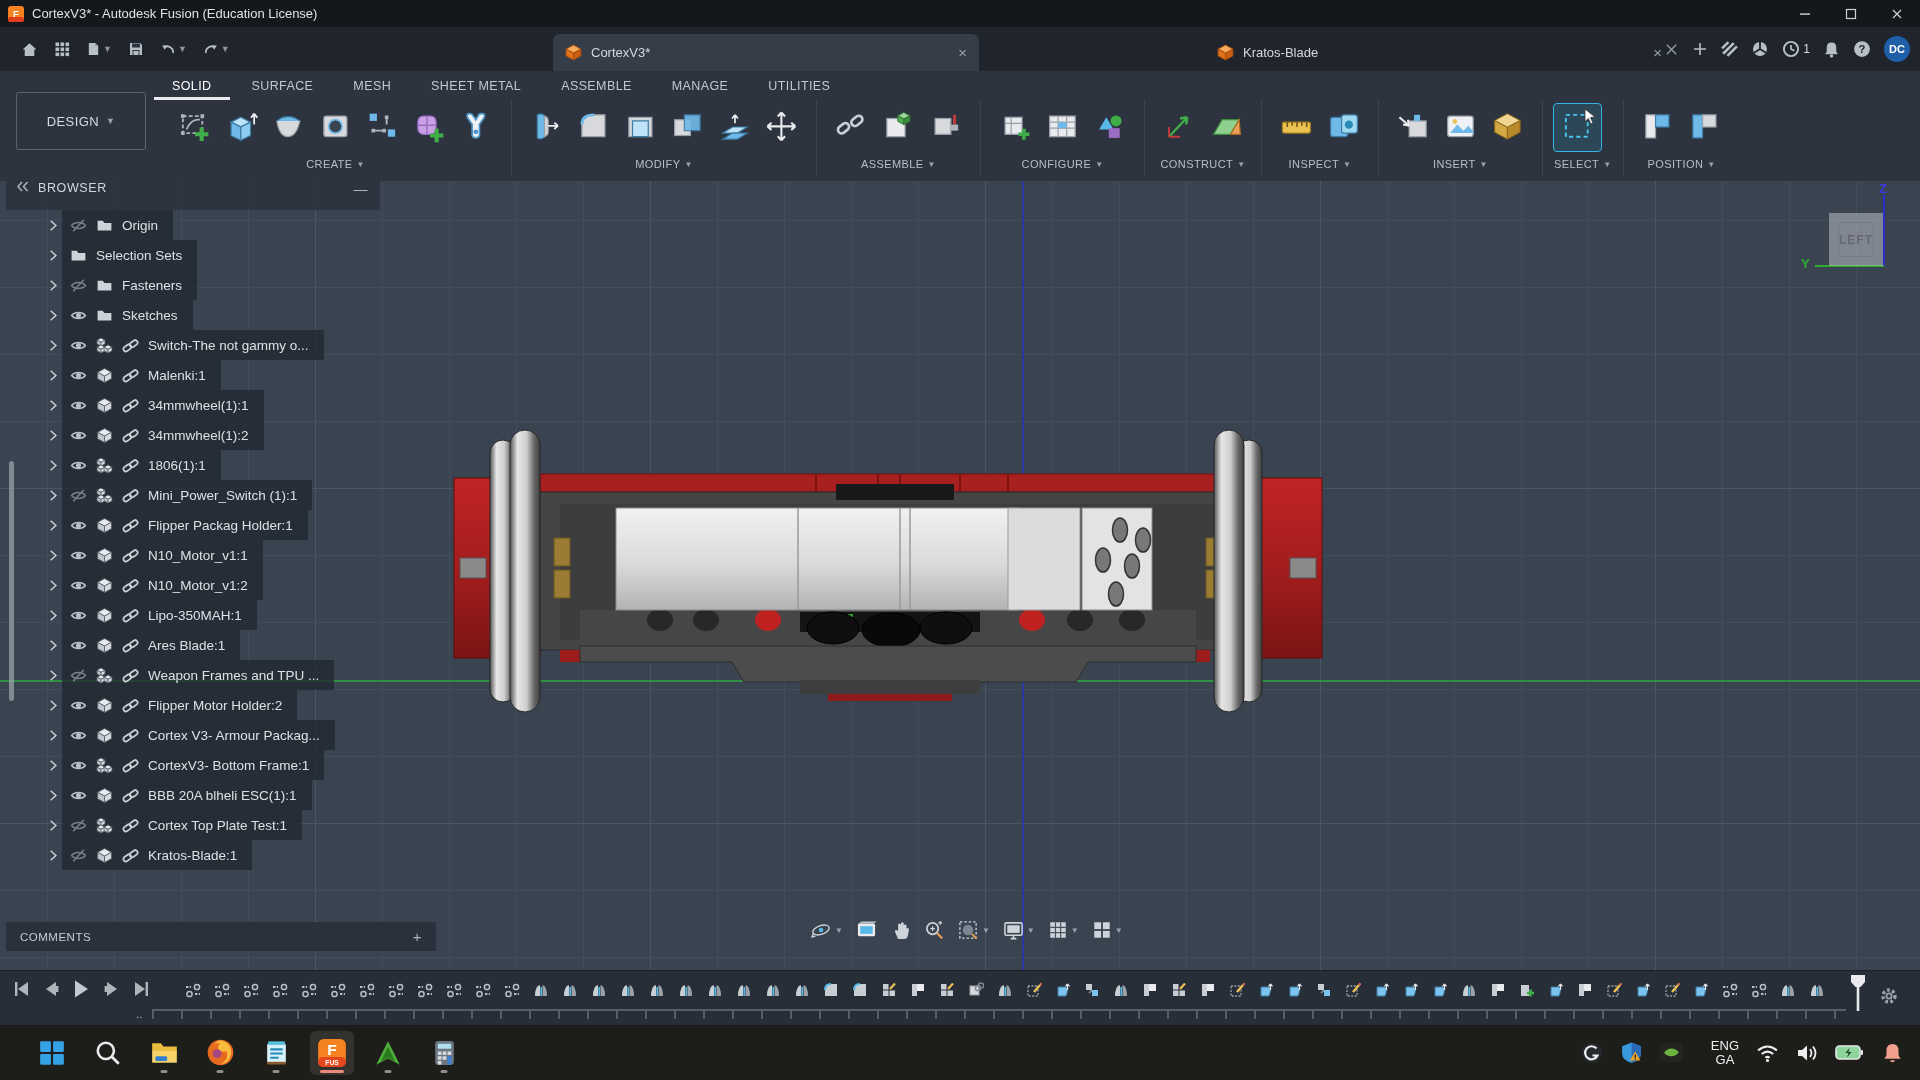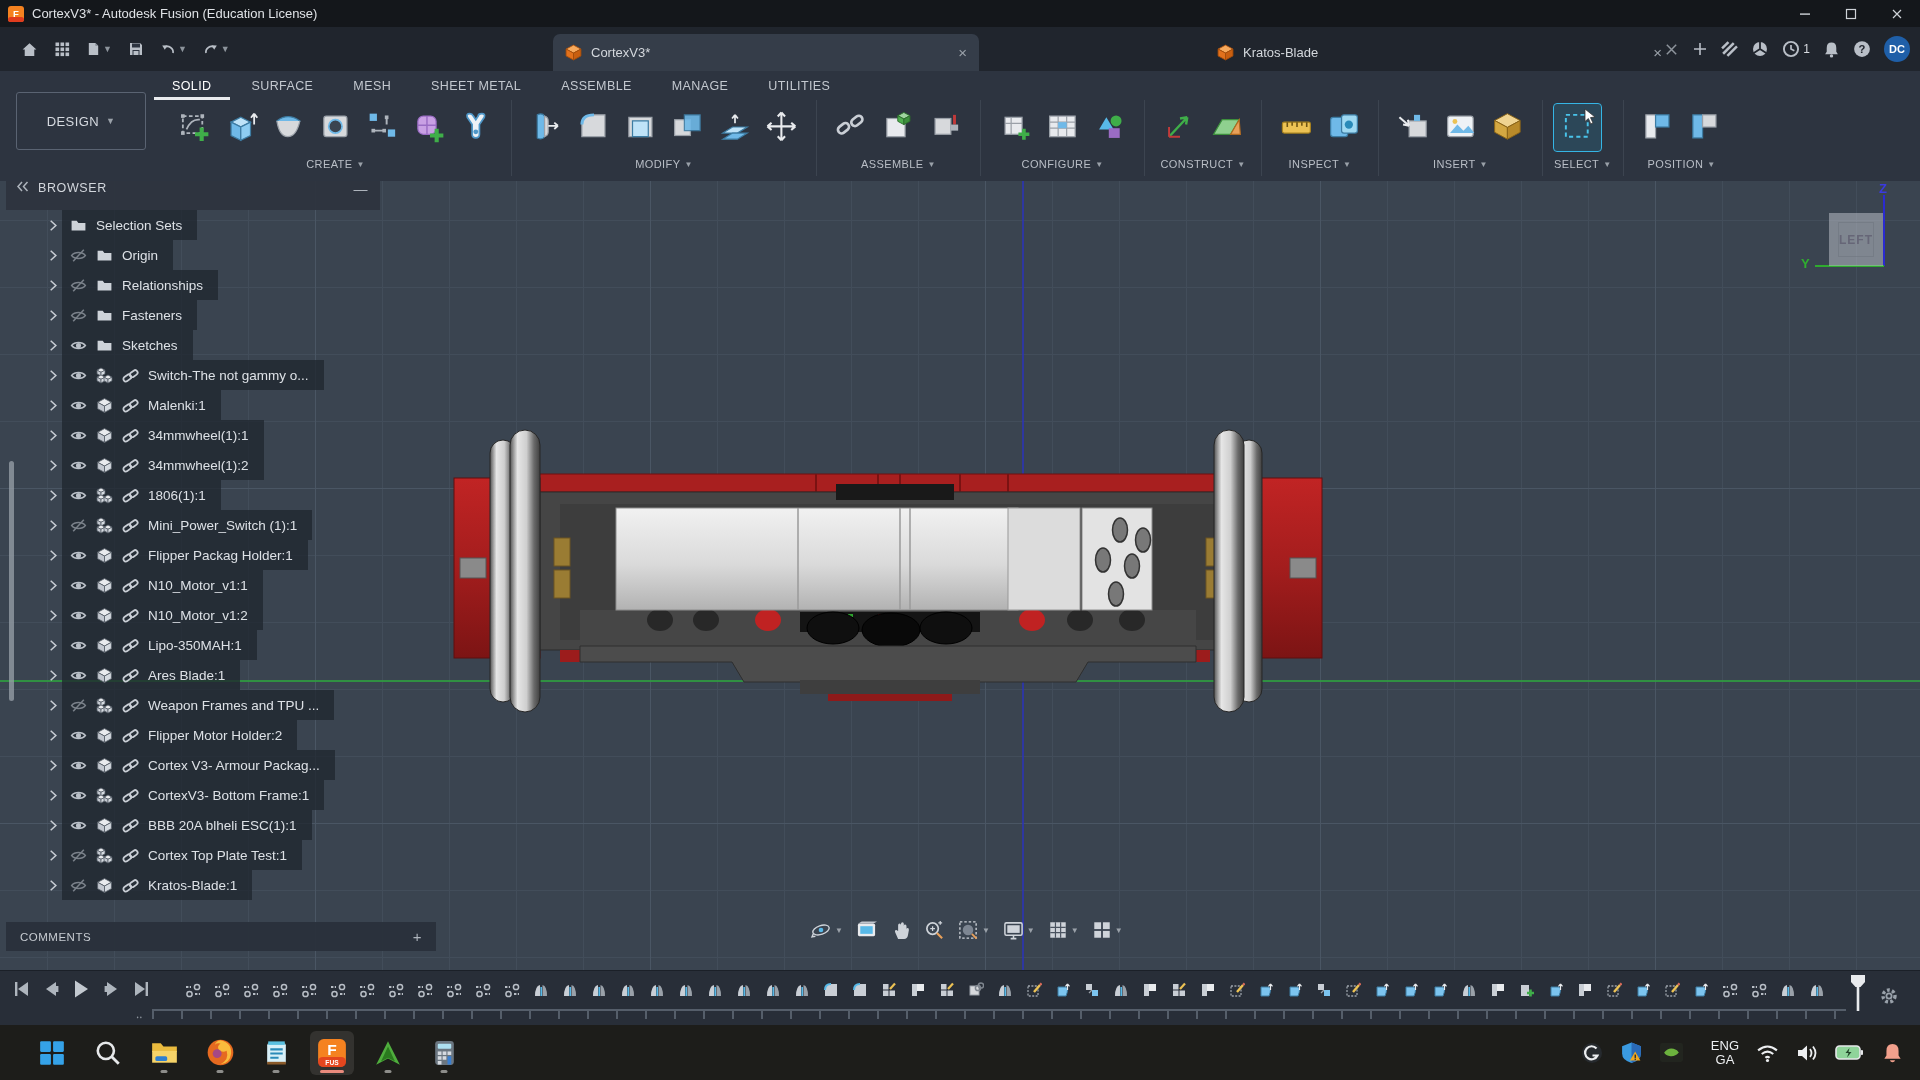--- a/index.html
+++ b/index.html
@@ -685,35 +685,20 @@
     <div class="brows" id="browserRows">
         <div class="brow">
           <span class="chev">
             <svg width="15" height="15" viewBox="0 0 16 16">
               <path d="M5 3 L10.5 8 L5 13" stroke="#c9ced5" stroke-width="1.6" fill="none"></path>
             </svg>
           </span>
           <span class="bpill">
             <span>
               <svg width="17" height="17" viewBox="0 0 16 16">
-                <path d="M1.5 3.5 h4.8 l1.6 2.2 h6.6 v7 h-13 Z" fill="#ced3d9"></path>
-              </svg>
-            </span>
-            <span>Selection Sets</span>
-          </span>
-        </div>
-        <div class="brow">
-          <span class="chev">
-            <svg width="15" height="15" viewBox="0 0 16 16">
-              <path d="M5 3 L10.5 8 L5 13" stroke="#c9ced5" stroke-width="1.6" fill="none"></path>
-            </svg>
-          </span>
-          <span class="bpill">
-            <span>
-              <svg width="17" height="17" viewBox="0 0 16 16">
                 <path d="M1.5 8 C4.5 4.2 11.5 4.2 14.5 8 C11.5 11.8 4.5 11.8 1.5 8 Z" fill="none" stroke="#7a818a" stroke-width="1.3"></path>
                 <path d="M3 13.5 L13 2.5" stroke="#7a818a" stroke-width="1.4"></path>
               </svg>
             </span>
             <span>
               <svg width="17" height="17" viewBox="0 0 16 16">
                 <path d="M1.5 3.5 h4.8 l1.6 2.2 h6.6 v7 h-13 Z" fill="#ced3d9"></path>
               </svg>
             </span>
             <span>Origin</span>
@@ -721,30 +706,24 @@
         </div>
         <div class="brow">
           <span class="chev">
             <svg width="15" height="15" viewBox="0 0 16 16">
               <path d="M5 3 L10.5 8 L5 13" stroke="#c9ced5" stroke-width="1.6" fill="none"></path>
             </svg>
           </span>
           <span class="bpill">
             <span>
               <svg width="17" height="17" viewBox="0 0 16 16">
-                <path d="M1.5 8 C4.5 4.2 11.5 4.2 14.5 8 C11.5 11.8 4.5 11.8 1.5 8 Z" fill="none" stroke="#7a818a" stroke-width="1.3"></path>
-                <path d="M3 13.5 L13 2.5" stroke="#7a818a" stroke-width="1.4"></path>
-              </svg>
-            </span>
-            <span>
-              <svg width="17" height="17" viewBox="0 0 16 16">
                 <path d="M1.5 3.5 h4.8 l1.6 2.2 h6.6 v7 h-13 Z" fill="#ced3d9"></path>
               </svg>
             </span>
-            <span>Relationships</span>
+            <span>Selection Sets</span>
           </span>
         </div>
         <div class="brow">
           <span class="chev">
             <svg width="15" height="15" viewBox="0 0 16 16">
               <path d="M5 3 L10.5 8 L5 13" stroke="#c9ced5" stroke-width="1.6" fill="none"></path>
             </svg>
           </span>
           <span class="bpill">
             <span>

